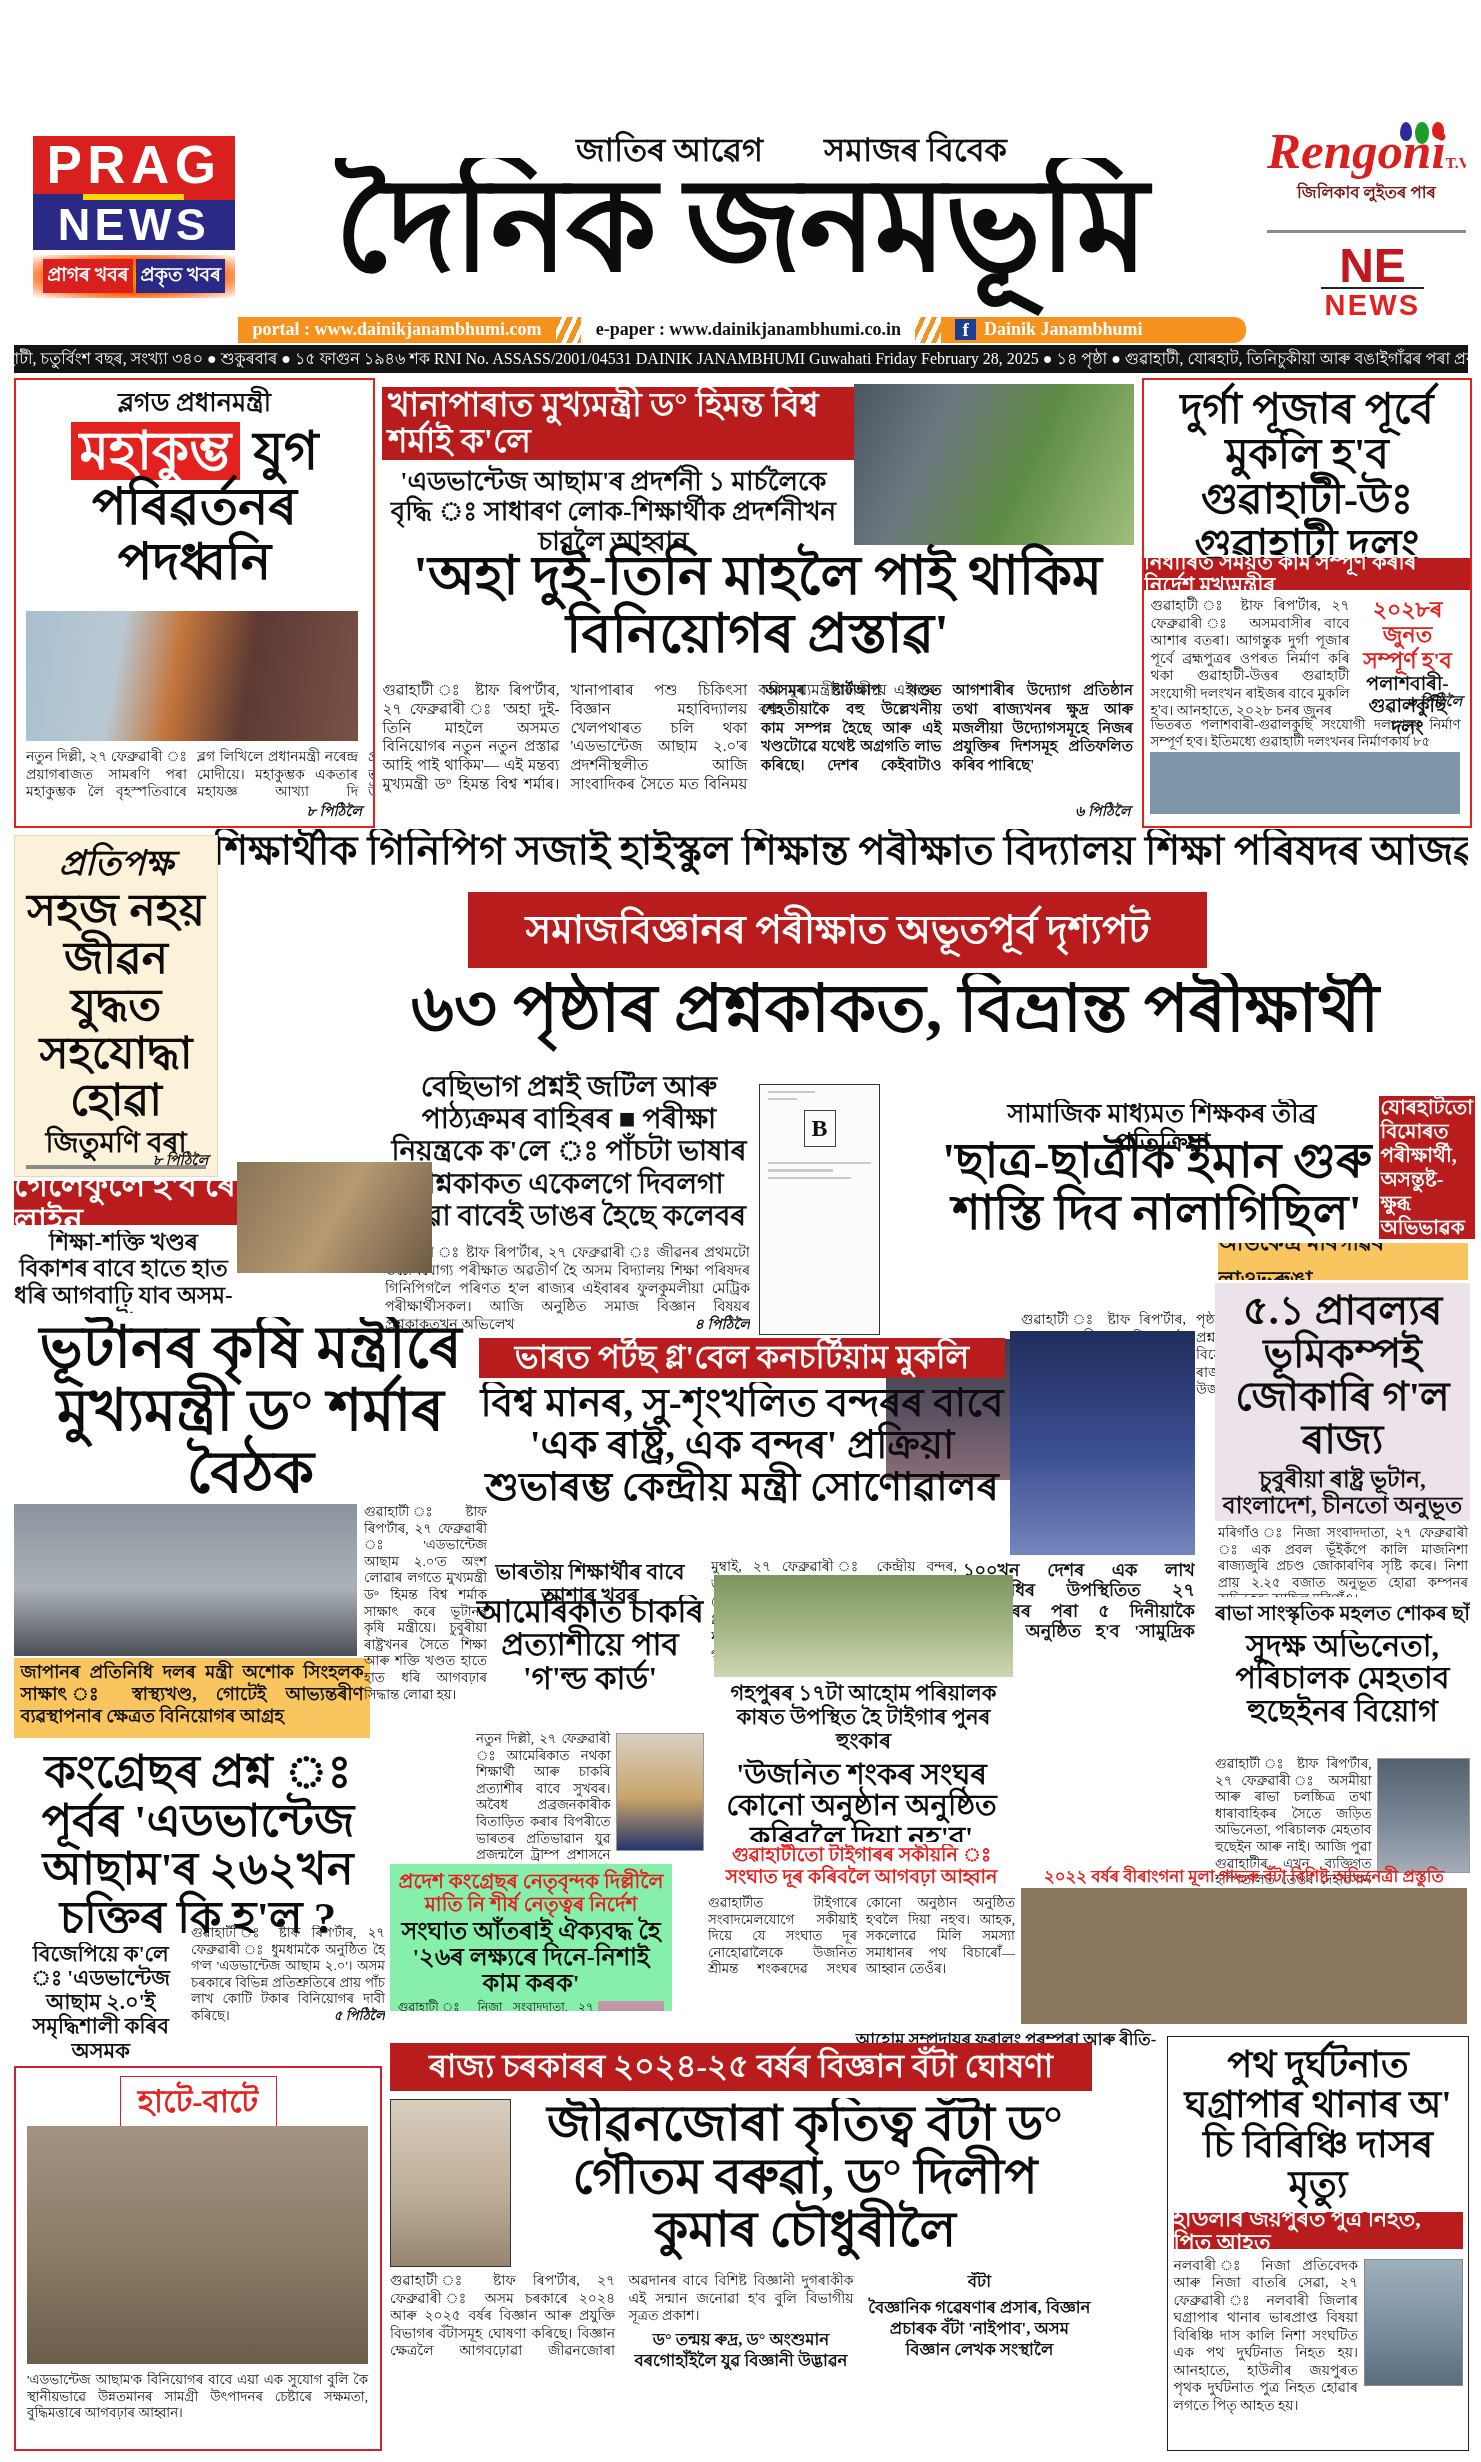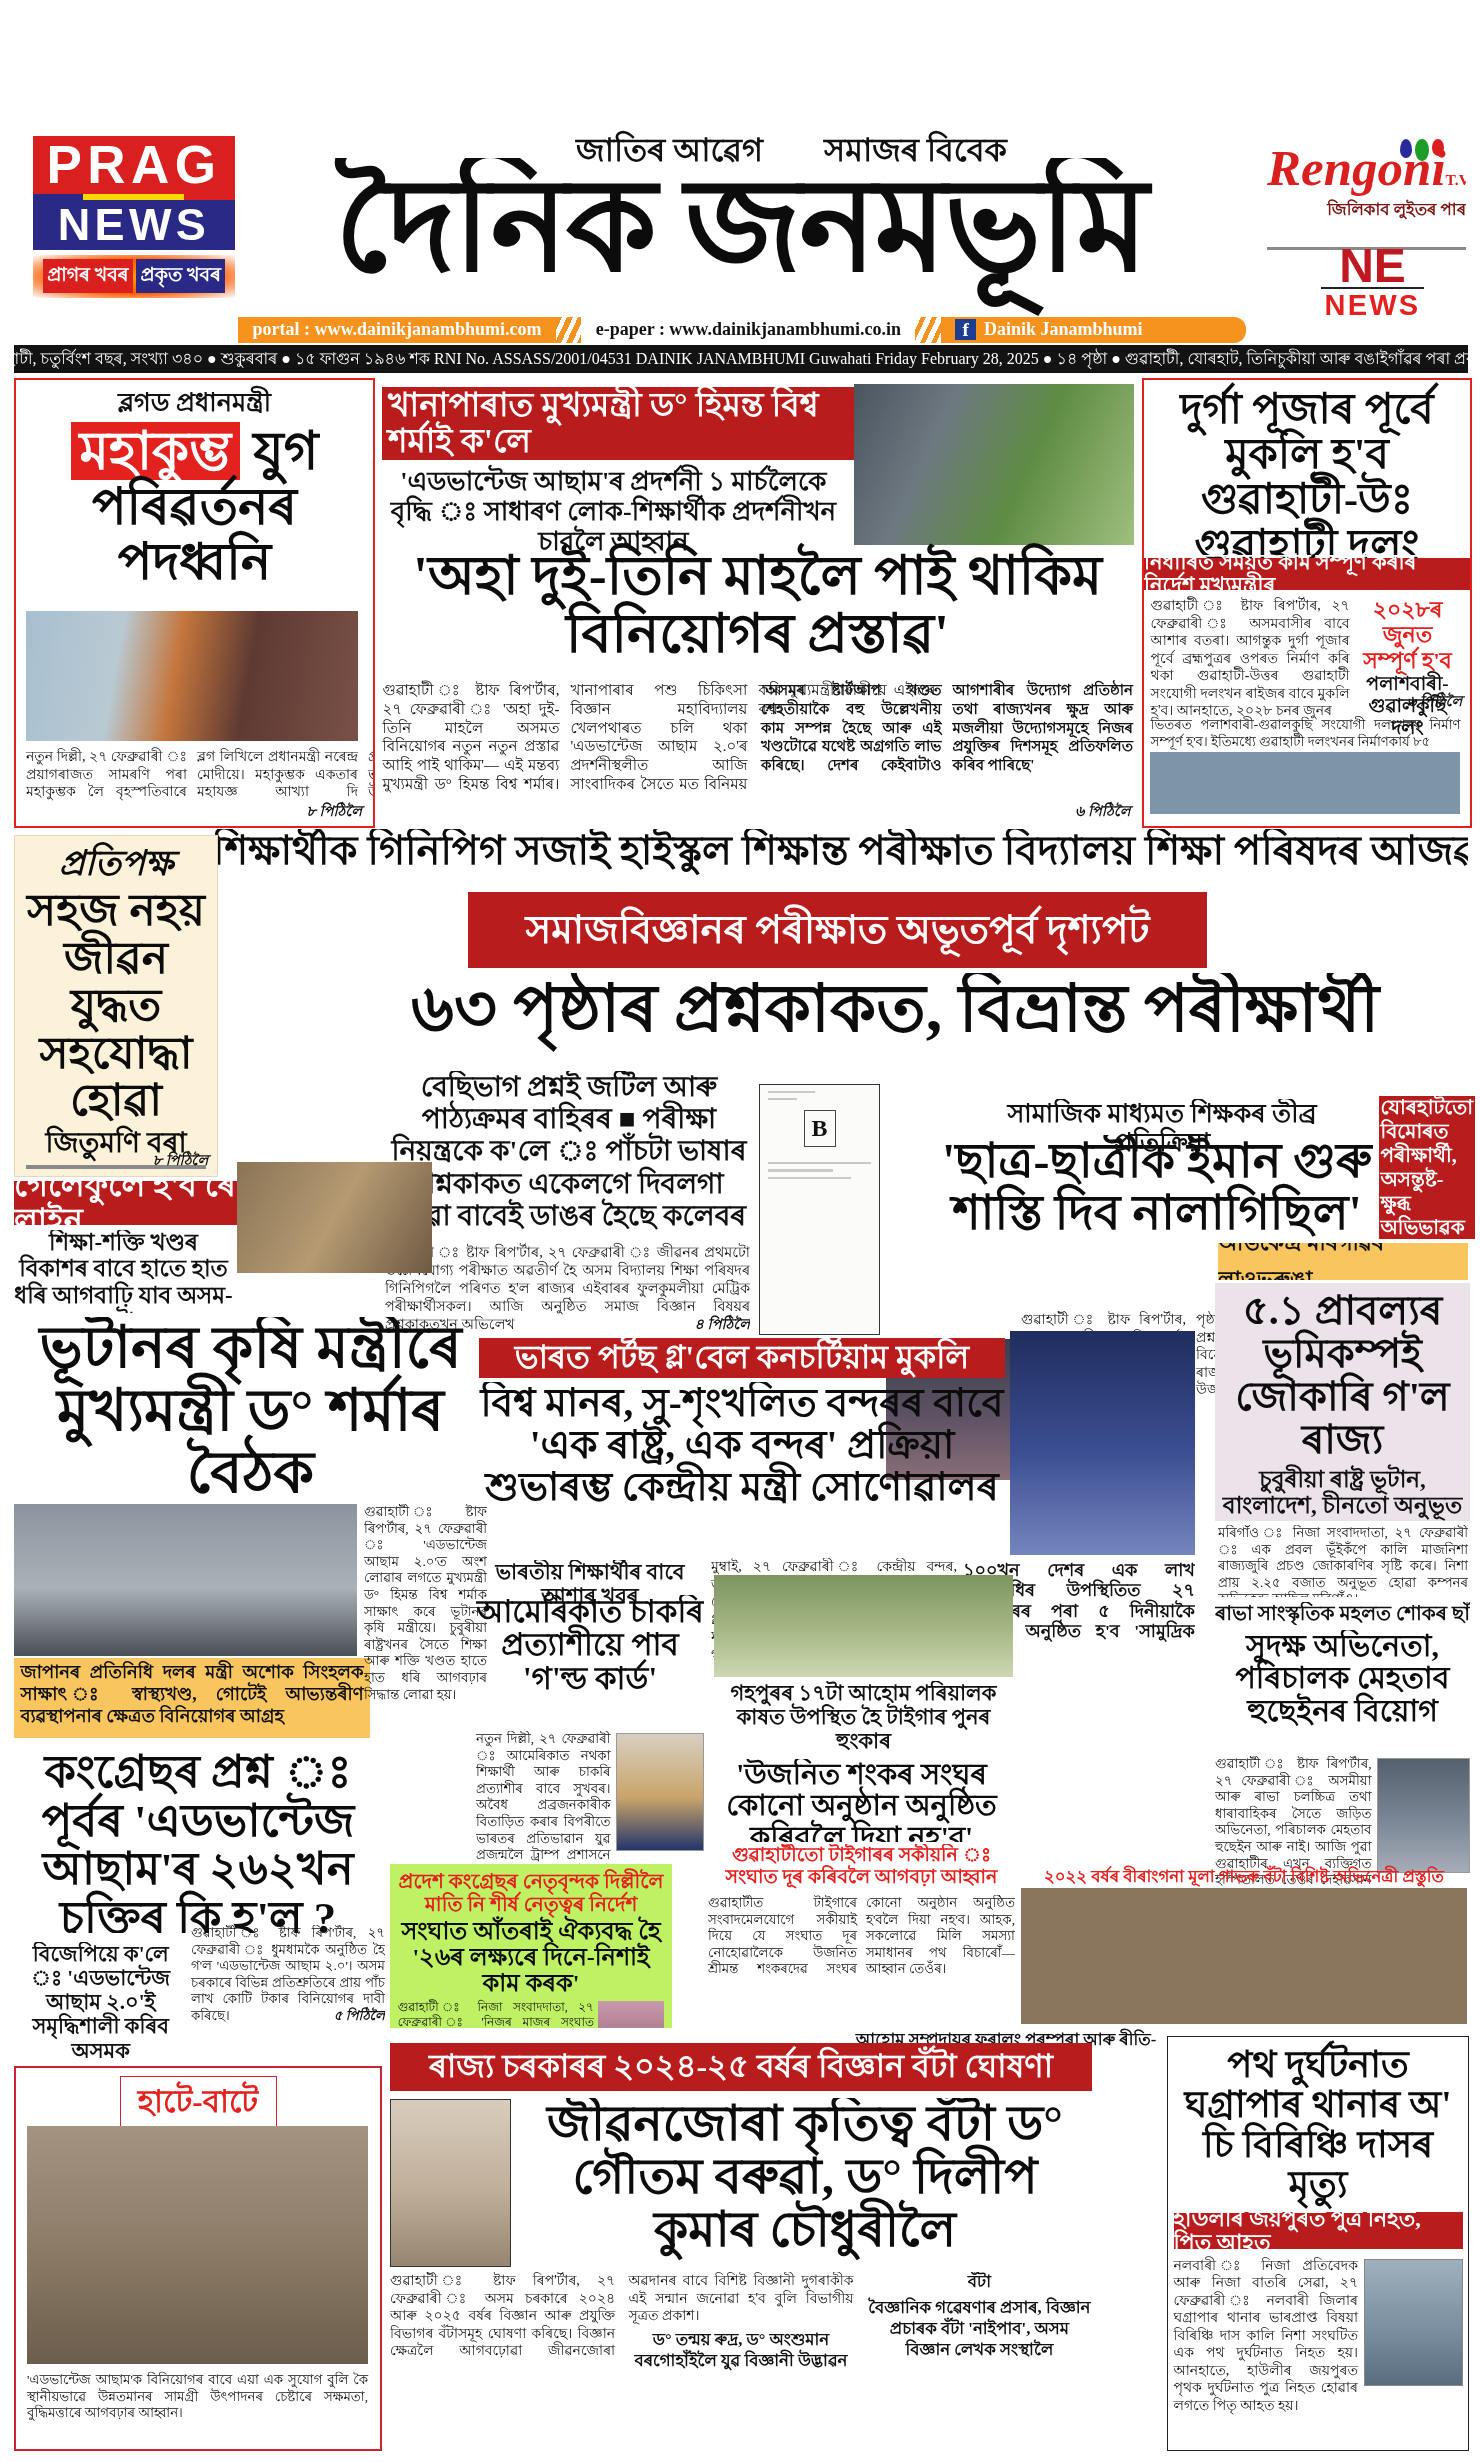--- a/index.html
+++ b/index.html
@@ -49,21 +49,21 @@
     </div>
   </div>
 
   <div class="x" style="left:487px;top:125px;width:609px;height:42px;display:flex;justify-content:center;gap:61px;font-weight:bold;font-size:32px;">
     <span>জাতিৰ আৱেগ</span>
     <span>সমাজৰ বিবেক</span>
   </div>
 
   <div class="x hl" style="left:238px;top:158px;width:1005px;height:161px;font-size:130px;line-height:1.05;letter-spacing:-2.2px;">দৈনিক জনমভূমি</div>
 
-  <div class="x" style="left:1267px;top:139px;width:199px;height:108px;text-align:right;border-bottom:3.3px solid #8a8a8a;">
+  <div class="x" style="left:1267px;top:122px;width:199px;height:108px;text-align:center;border-bottom:3.3px solid #8a8a8a;">
     <div style="position:absolute;right:22px;top:0;display:flex;gap:3.3px;">
       <span style="width:12px;height:19px;background:#2a2a9c;border-radius:50% 50% 50% 50%/60% 60% 40% 40%;"></span>
       <span style="width:13.3px;height:22px;background:#1d9c2a;border-radius:50%;"></span>
       <span style="width:12px;height:16.6px;background:#d9201f;border-radius:50%;"></span>
     </div>
     <span style="font-family:'Liberation Serif',serif;font-weight:bold;font-style:italic;font-size:51px;color:#d9201f;">Rengoni</span><span style="font-size:15.5px;color:#d9201f;font-weight:bold;">T.V</span>
     <div style="font-size:16.6px;color:#7a1515;font-weight:bold;">জিলিকাব লুইতৰ পাৰ</div>
   </div>
 
   <div class="x" style="left:1298px;top:246px;width:149px;height:83px;text-align:center;">
@@ -203,21 +203,21 @@
   <div class="x" style="left:1021px;top:1864px;width:446px;color:#e3211e;font-weight:bold;font-size:16.6px;text-align:center;">২০২২ বৰ্ষৰ বীৰাংগনা মূলা গাভৰু বঁটা বিশিষ্ট অভিনেত্ৰী প্ৰস্তুতি পৰাশৰলৈ</div>
   <div class="x photo p-press" style="left:1021px;top:1888px;width:446px;height:136px;"></div>
 
   <div class="x hl" style="left:15.5px;top:1748px;width:365px;height:185px;font-size:45px;">কংগ্ৰেছৰ প্ৰশ্ন ঃ পূৰ্বৰ 'এডভান্টেজ আছাম'ৰ ২৬২খন চুক্তিৰ কি হ'ল ?</div>
   <div class="x lbl" style="left:17.7px;top:1942px;width:166px;height:116px;font-size:21px;">বিজেপিয়ে ক'লে ঃ 'এডভান্টেজ আছাম ২.০'ই সমৃদ্ধিশালী কৰিব অসমক</div>
   <div class="x bt" style="left:191px;top:1925px;width:194px;height:133px;font-size:13.3px;">
     <span>গুৱাহাটী ঃ ষ্টাফ ৰিপ'ৰ্টাৰ, ২৭ ফেব্ৰুৱাৰী ঃ ধুমধামকৈ অনুষ্ঠিত হৈ গ'ল 'এডভান্টেজ আছাম ২.০'। অসম চৰকাৰে বিভিন্ন প্ৰতিশ্ৰুতিৰে প্ৰায় পাঁচ লাখ কোটি টকাৰ বিনিয়োগৰ দাবী কৰিছে।</span>
     <b style="float:right;font-style:italic;">৫ পিঠিলৈ</b>
   </div>
 
-  <div class="x" style="left:390px;top:1864px;width:282px;height:164px;background:#bef264;padding:5.5px 7.7px;box-sizing:border-box;">
+  <div class="x" style="left:390px;top:1864px;width:282px;height:147px;background:#86efac;padding:5.5px 7.7px;box-sizing:border-box;">
     <div class="lbl" style="color:#e3211e;font-size:20px;">প্ৰদেশ কংগ্ৰেছৰ নেতৃবৃন্দক দিল্লীলৈ মাতি নি শীৰ্ষ নেতৃত্বৰ নিৰ্দেশ</div>
     <div class="hl" style="font-size:24px;margin-top:3.3px;">সংঘাত আঁতৰাই ঐক্যবদ্ধ হৈ '২৬ৰ লক্ষ্যৰে দিনে-নিশাই কাম কৰক'</div>
     <div class="bt" style="font-size:12px;margin-top:3.3px;">
       <span class="photo p-woman" style="float:right;width:66px;height:66px;margin:1.1px 0 2.2px 4.4px;"></span>
       <span>গুৱাহাটী ঃ নিজা সংবাদদাতা, ২৭ ফেব্ৰুৱাৰী ঃ 'নিজৰ মাজৰ সংঘাত আঁতৰাই ২০২৬ চনৰ বিধানসভা নিৰ্বাচনৰ বাবে সাজু হওক'— দিল্লীত প্ৰদেশ কংগ্ৰেছ নেতৃত্বক এই নিৰ্দেশ শীৰ্ষ নেতৃত্বৰ।</span>
     </div>
   </div>
 
   <div class="x rs" style="left:390px;top:2043px;width:702px;height:48px;font-size:32px;">ৰাজ্য চৰকাৰৰ ২০২৪-২৫ বৰ্ষৰ বিজ্ঞান বঁটা ঘোষণা</div>
   <div class="x photo p-award" style="left:390px;top:2099px;width:119px;height:166px;border:1.7px solid #333;"></div>

